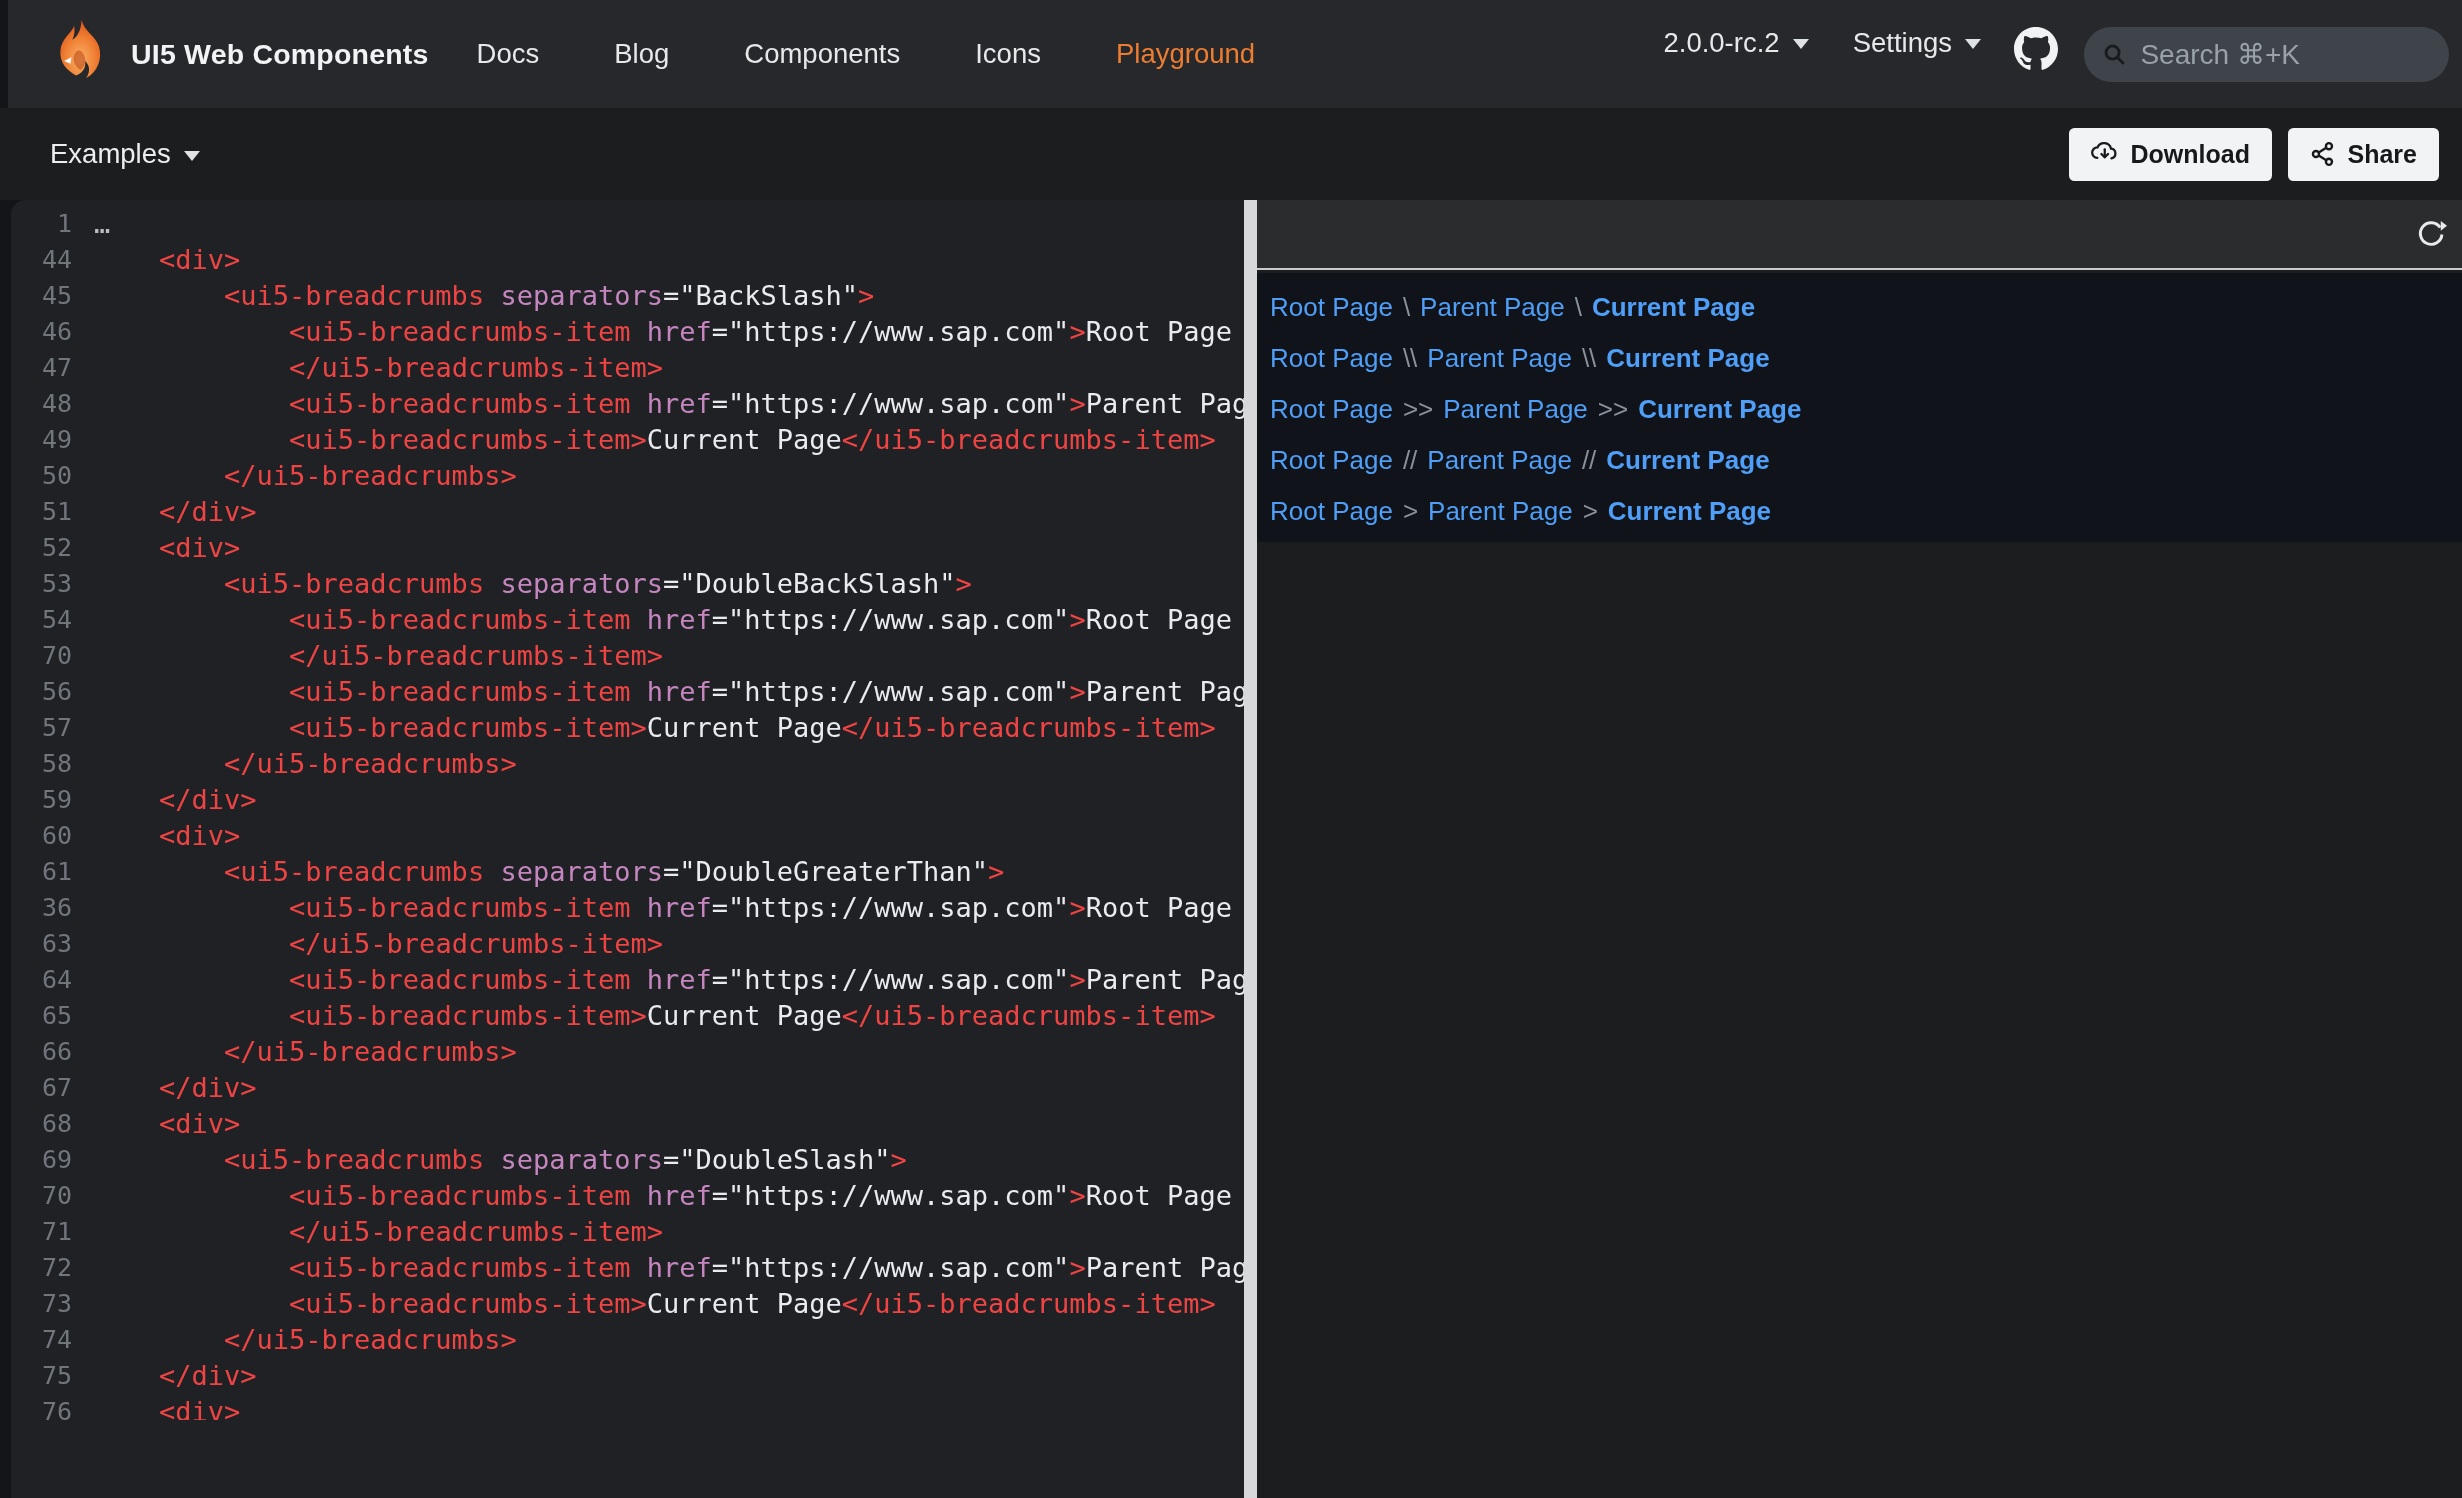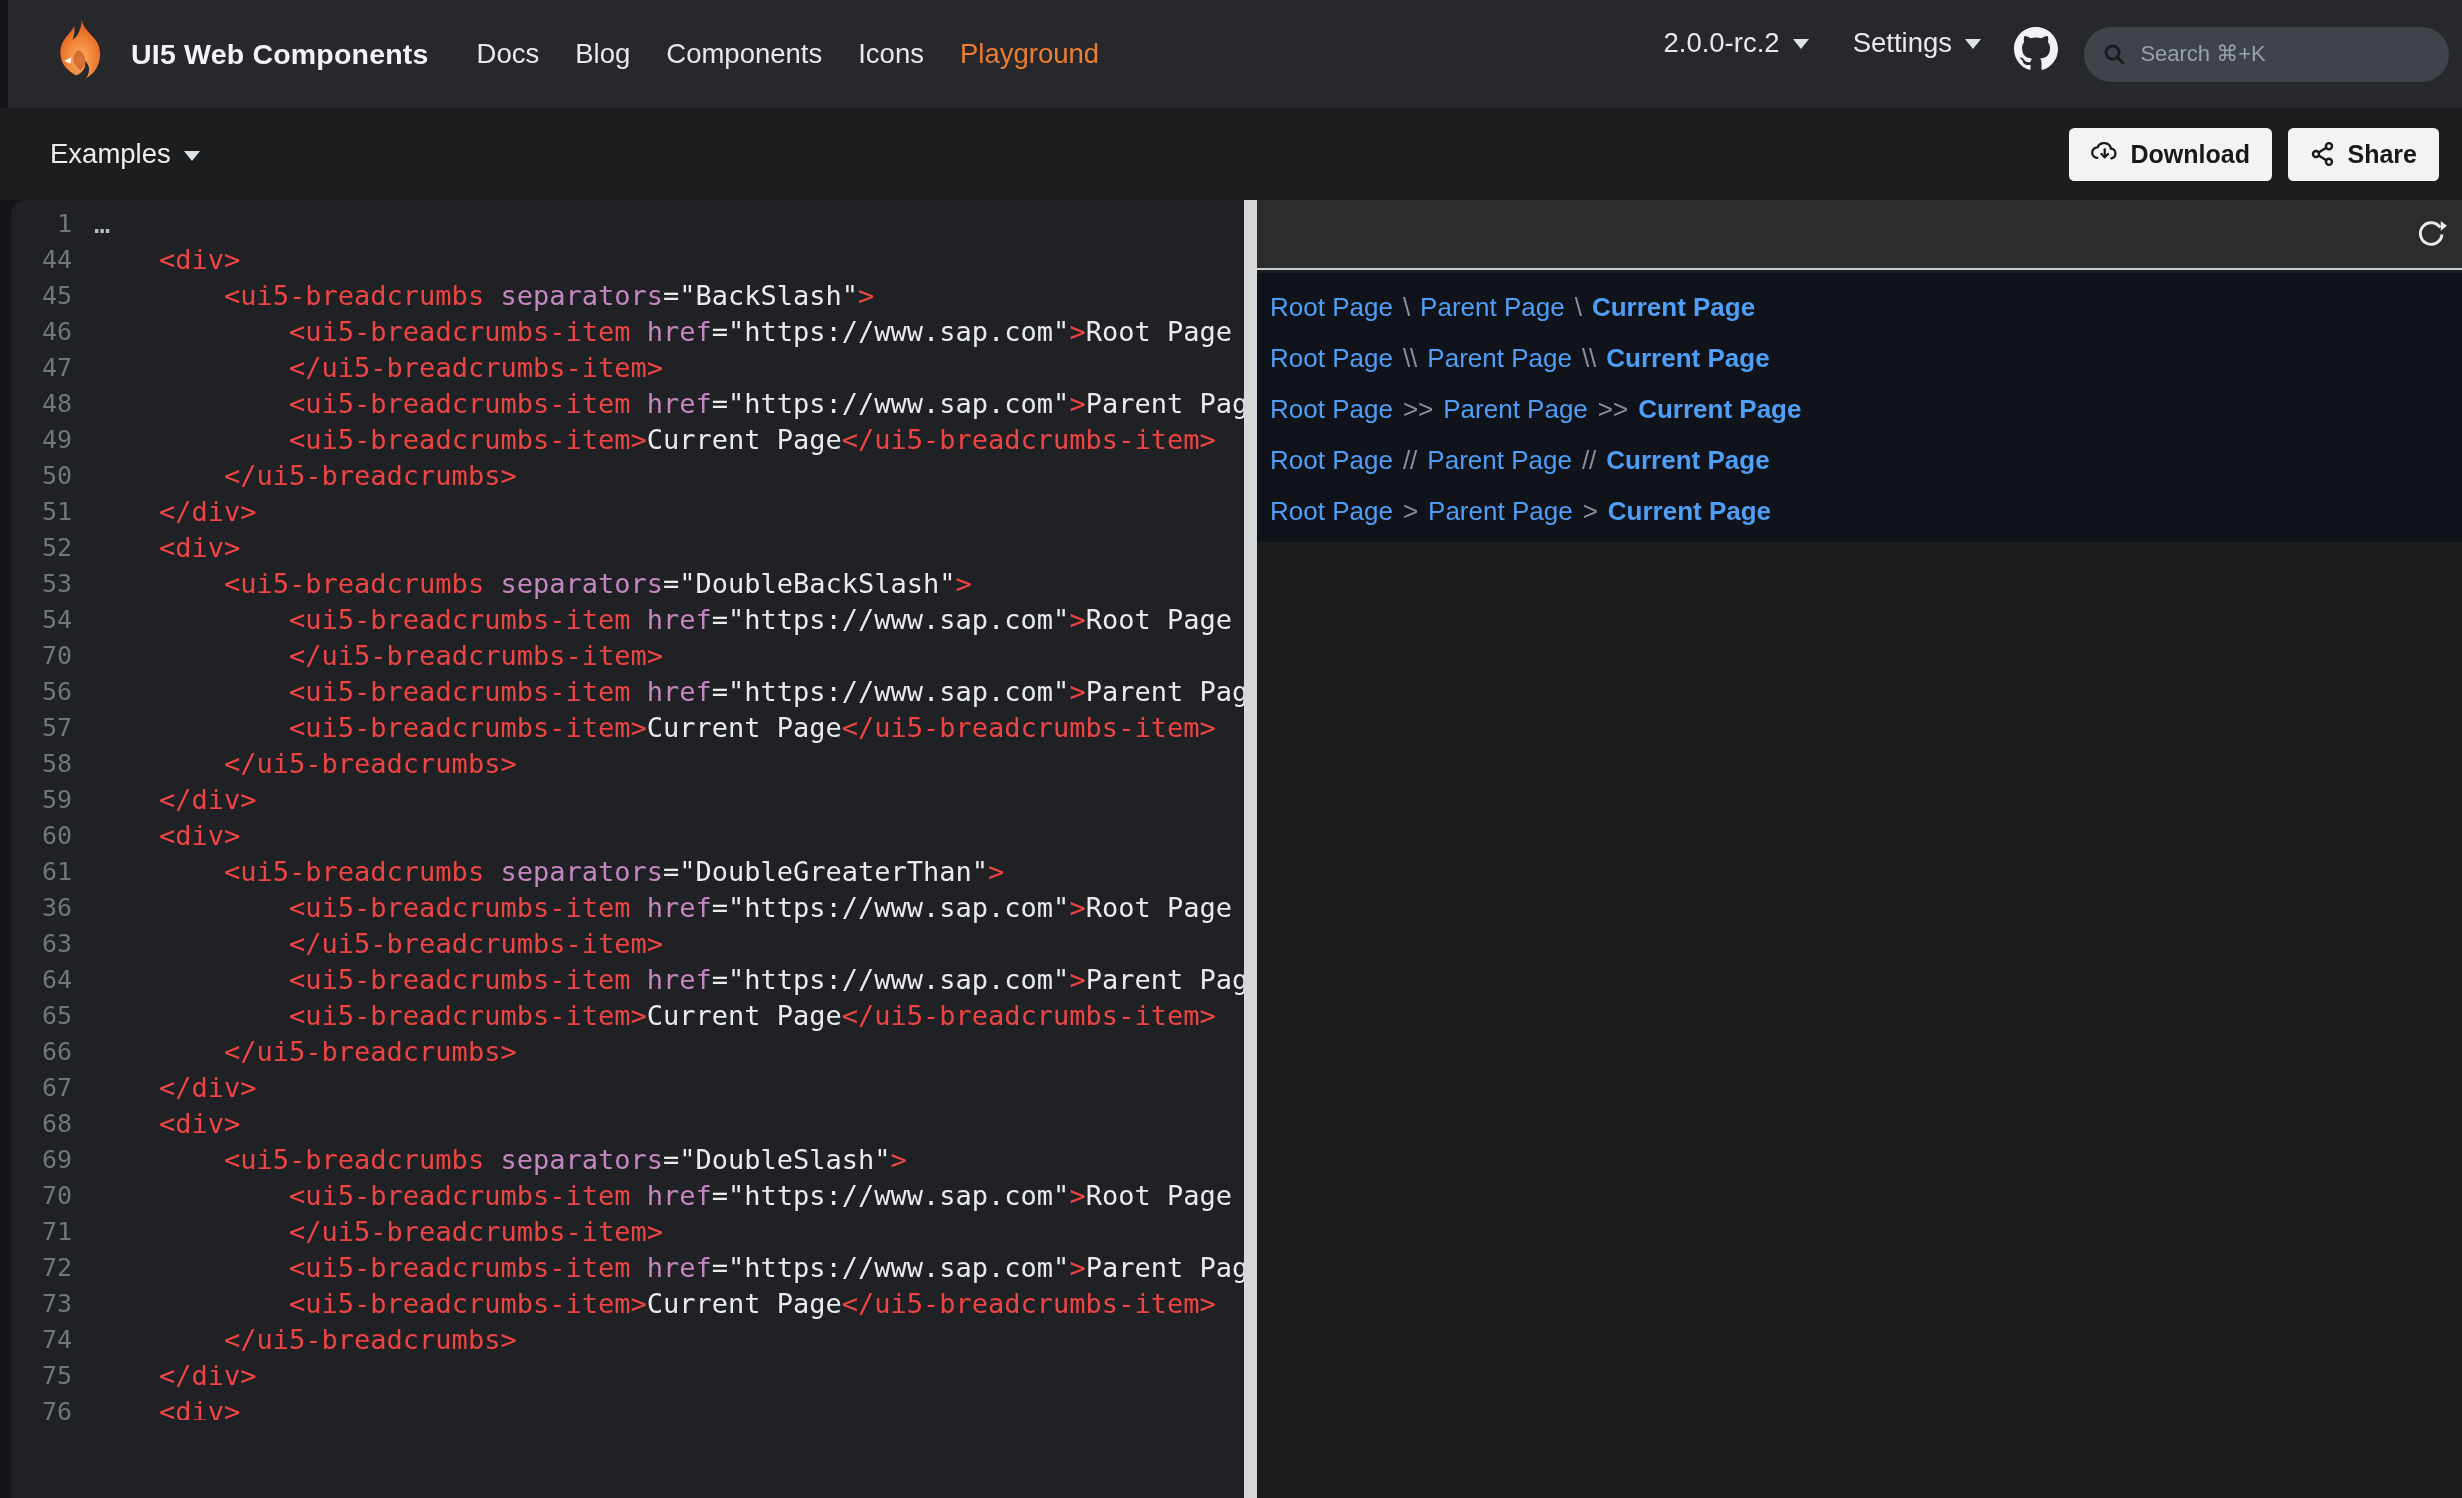--- a/index.html
+++ b/index.html
@@ -5,32 +5,32 @@
   * { margin:0; padding:0; box-sizing:border-box; }
   html,body { width:2462px; height:1498px; overflow:hidden; background:#131519;
               font-family:"Liberation Sans", sans-serif; }
   .page { position:absolute; inset:0; }
 
   
   .navbar { position:absolute; left:8px; top:0; width:2462px; height:108px;
             background:#26282b; display:flex; align-items:center; }
   .brand { display:flex; align-items:center; margin-left:35px; cursor:pointer; }
   .brand-title { color:#f2f3f4; font-size:28.5px; font-weight:bold; margin-left:11px; letter-spacing:0.2px; }
-  .main-nav { display:flex; align-items:center; gap:36px; margin-left:48px; }
+  .main-nav { display:flex; align-items:center; gap:75px; margin-left:48px; }
   .nav-link { color:#e6e8ea; font-size:27.5px; cursor:pointer; }
   .nav-link.active { color:#ed7d31; }
   .nav-right { margin-left:auto; display:flex; align-items:flex-start; margin-right:21px; }
   .dd { display:flex; align-items:center; color:#e6e8ea; font-size:27.5px; cursor:pointer; }
   .caret { width:0; height:0; border-left:8.3px solid transparent; border-right:8.3px solid transparent;
            border-top:10px solid #dfe2e5; margin-left:13px; margin-top:3.7px; }
   .gh { margin-left:33px; margin-right:26px; cursor:pointer; display:flex; }
   .dd-version { margin-right:44px; }
   .search { width:365px; height:55px; background:#3f444a; border-radius:27.5px;
             display:flex; align-items:center; padding-left:18.4px; cursor:text; }
-  .search-ph { color:#99a1a9; font-size:22px; margin-left:13px; }
+  .search-ph { color:#99a1a9; font-size:28px; margin-left:13px; }
 
   
   .examples-bar { position:absolute; left:0; top:108px; width:2462px; height:92px;
                   background:#1b1d1f; display:flex; align-items:center; }
   .examples-dd { display:flex; align-items:center; margin-left:50px; color:#eceeef;
                  font-size:27.5px; cursor:pointer; }
   .bar-actions { margin-left:auto; margin-right:23px; display:flex; gap:15.6px; }
   .btn { height:53px; background:#f2f3f4; border:none; border-radius:5.5px; display:flex;
          align-items:center; padding:0 22px; gap:12px; font-family:"Liberation Sans",sans-serif;
          font-size:25px; font-weight:bold; color:#16181a; cursor:pointer; }

